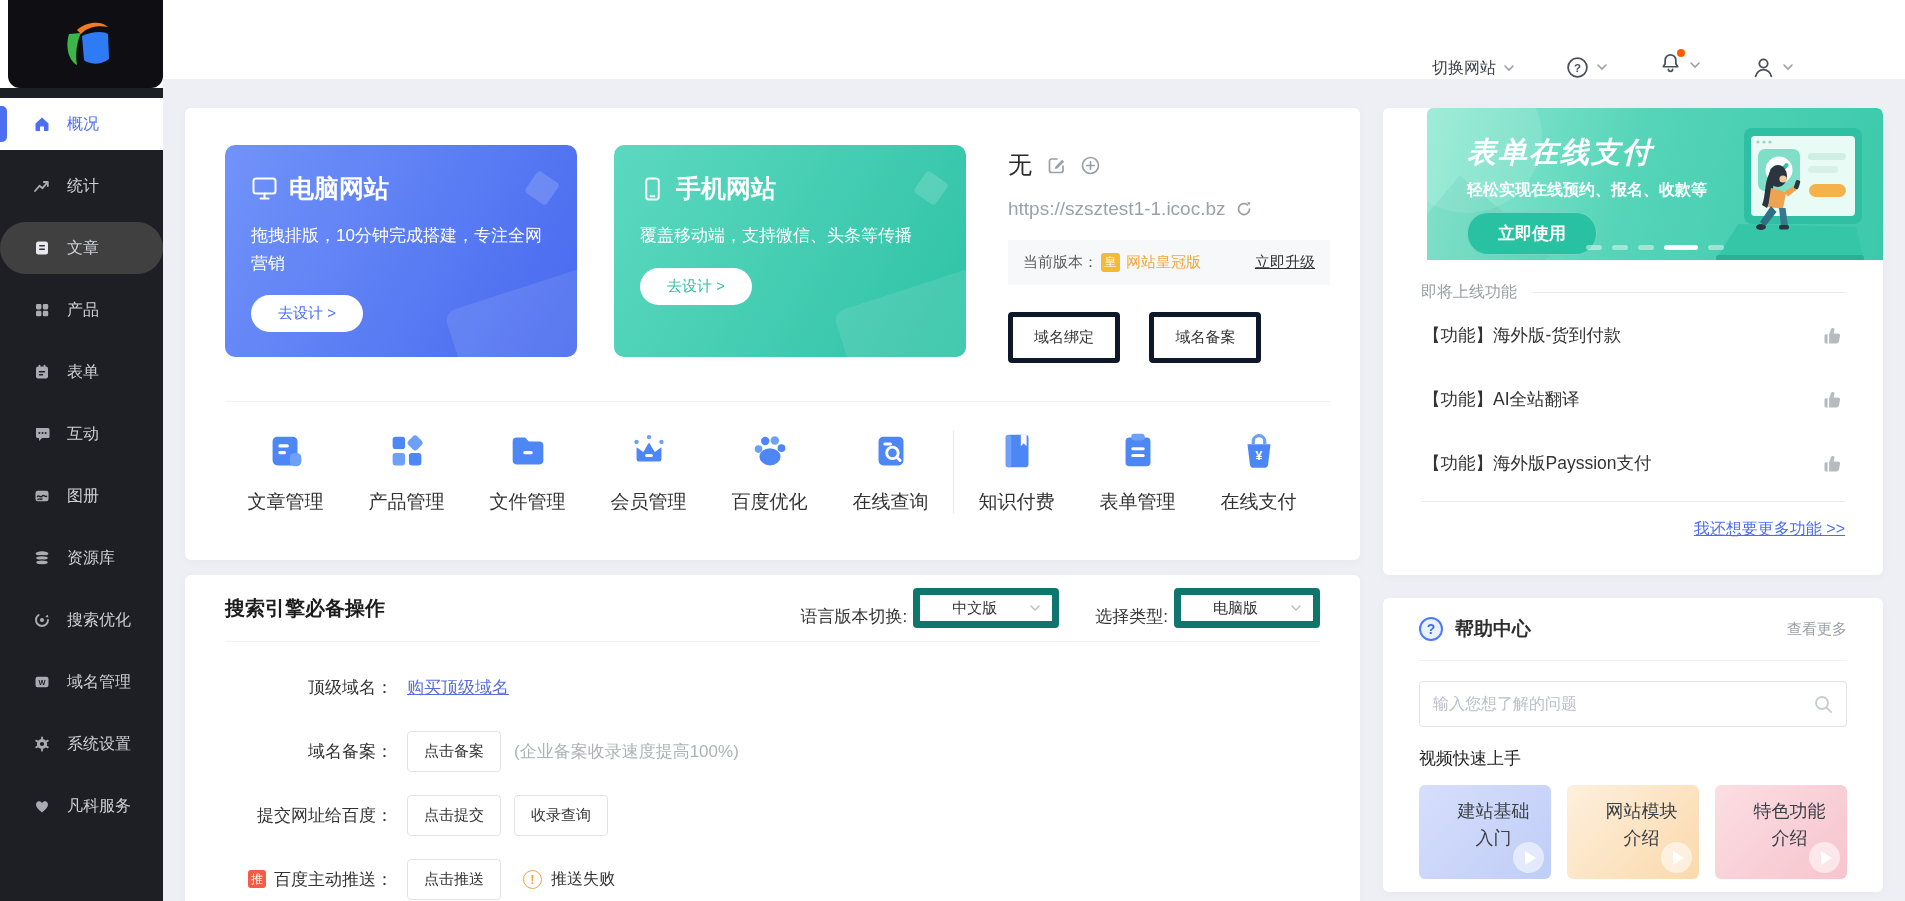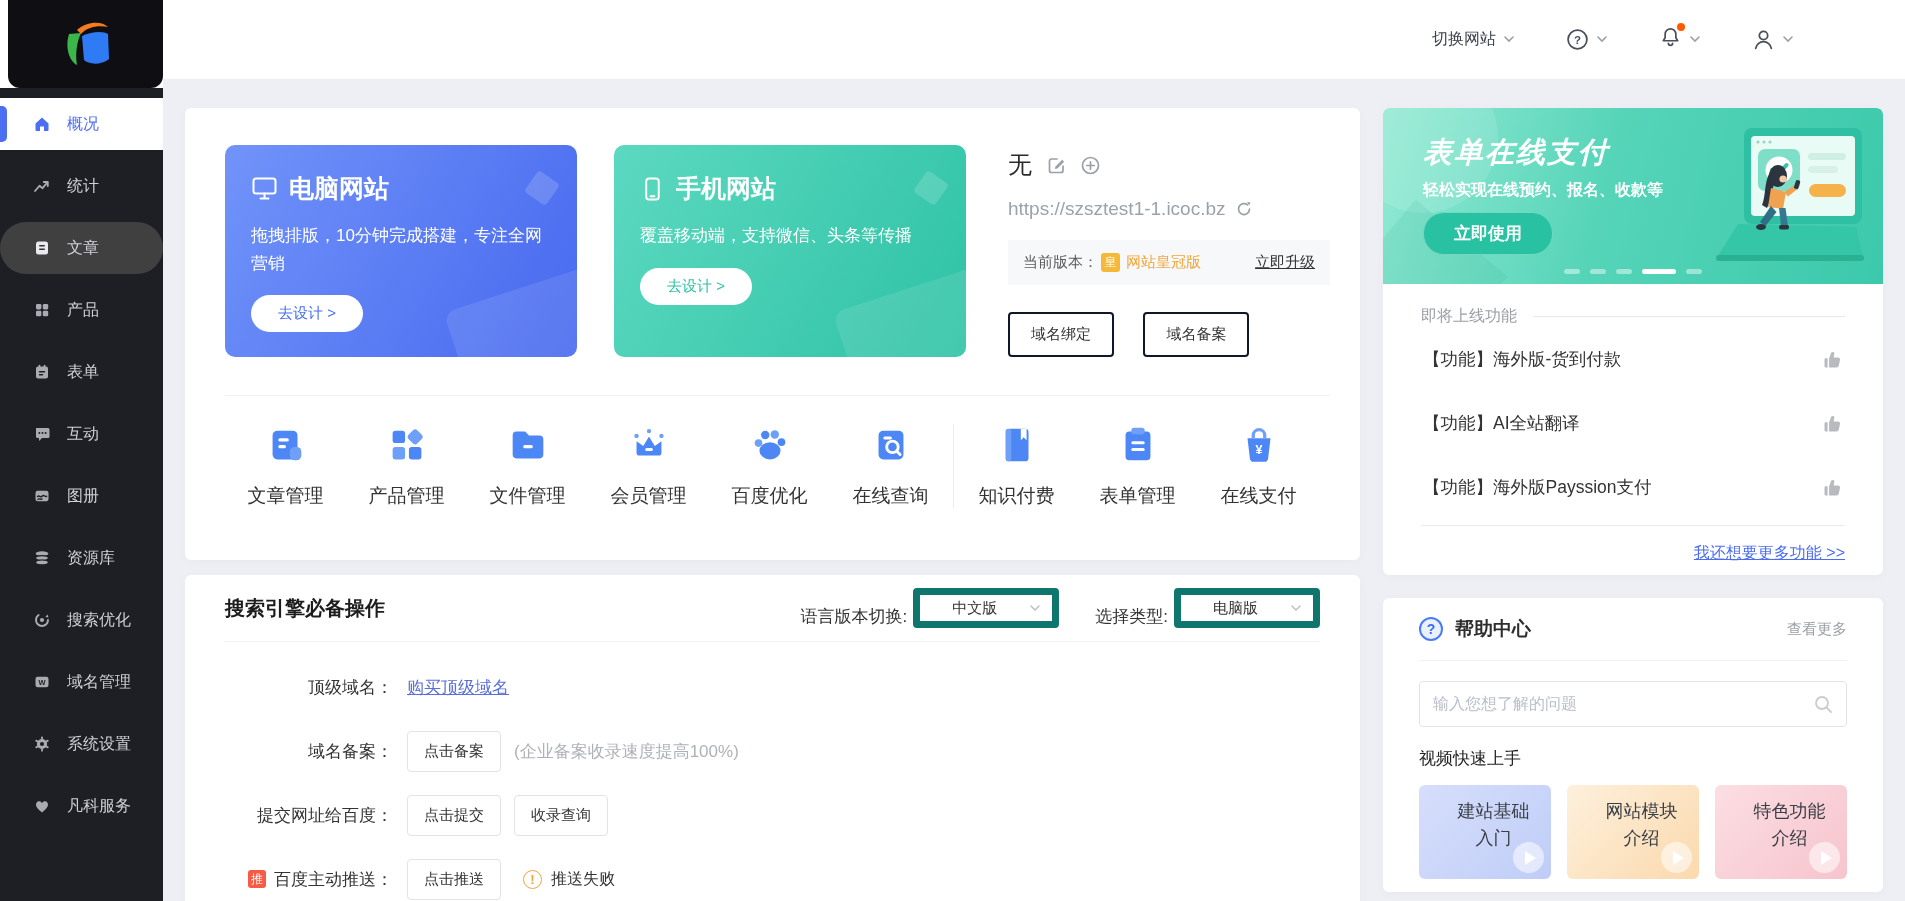--- a/index.html
+++ b/index.html
@@ -17,21 +17,21 @@
     padding-left:33px; font-size:16px; color:#cfd0d6; position:relative; cursor:pointer; }
   .nav-item:first-child { margin-top:5px; }
   .nav-item.hover { background:#404040;border-radius:26px; }
   .nav-item.active { background:#ffffff; color:#4e6ef2; }
   .nav-item.active::before { content:""; position:absolute; left:0; top:8px; width:7px; height:36px;
     background:#4e6ef2; border-radius:0 5px 5px 0; }
   .nico { width:18px; height:18px; flex:none; }
 
   
   .main-wrap { flex:1; display:flex; flex-direction:column; }
-  .topbar { height:79px; background:#fff; display:flex; align-items:center;
+  .topbar { height:79px; background:#fff; display:flex; align-items:flex-end;
     justify-content:flex-end; padding-right:112px; }
   .tb-item { display:flex; align-items:center; gap:8px; margin-left:52px; cursor:pointer;
     color:#3d424c; font-size:16px; position:relative; }
   .caret { width:10px; height:7px; }
   .bell-wrap { position:relative; }
   .bell-dot { position:absolute; top:-3px; right:-3px; width:8px; height:8px; border-radius:50%;
     background:#ff5a00; }
 
   
   .content { height:822px; background:#edeff4; display:flex; align-items:flex-start;
@@ -62,21 +62,21 @@
   .site-name { font-size:24px; color:#2b2b2b; }
   .mini-ic { width:19px; height:19px; cursor:pointer; }
   .url-row { margin-top:17px; display:flex; align-items:center; gap:9px; font-size:19px; color:#9aa3ad; }
   .version-box { margin-top:20px; background:#f7f8fa; padding:13px 15px; font-size:15px; color:#5d5d5d;
     display:flex; align-items:center; width:100%; }
   .crown-badge { width:19px; height:19px; background:#f6b837; color:#fff; border-radius:3px;
     font-size:12px; display:flex; align-items:center; justify-content:center; margin:0 6px 0 3px; flex:none; }
   .vname { color:#f0a73c; }
   .upgrade { margin-left:auto; color:#333; text-decoration:underline; cursor:pointer; }
   .domain-btns { margin-top:27px; }
-  .dbtn { padding:11px 21px; border:2px solid #0f172a; background:#fff; color:#333; font-size:15px;
+  .dbtn { padding:11px 21px; border:5px solid #0f172a; background:#fff; color:#333; font-size:15px;
     border-radius:4px; margin-right:25px; cursor:pointer; }
 
   .hr { height:1px; background:#f1f1f4; }
   .hr-ov { margin-top:38px; }
 
   .shortcuts { display:flex; align-items:center; padding-top:26px; }
   .sc-item { width:121px; display:flex; flex-direction:column; align-items:center; gap:15px;
     font-size:19px; color:#333; cursor:pointer; }
   .sc-item svg { width:46px; height:46px; }
   .sc-vdiv { width:1px; height:84px; background:#ececef; margin:0 2px; }
@@ -102,22 +102,22 @@
     background:#fff; color:#333; font-size:15px; border-radius:4px; margin-right:13px; cursor:pointer; }
   .flink { color:#5a6fd8; text-decoration:underline; font-size:17px; cursor:pointer; }
   .fnote { color:#aeb2b8; font-size:17px; }
   .fstatus { display:flex; align-items:center; gap:9px; margin-left:9px; font-size:16px; color:#333; }
   .warn-ic { width:19px; height:19px; border:1.5px solid #f5a33b; border-radius:50%; color:#f5a33b;
     font-size:13px; font-weight:bold; display:flex; align-items:center; justify-content:center; }
 
   
   .right-col { width:500px; flex:none; margin-left:23px; }
   .promo-card { height:467px; overflow:hidden; }
-  .banner { position:relative; height:176px; border-radius:6px 6px 0 0;
-    background:linear-gradient(105deg,#93ead4 0%,#55d4b8 45%,#3cc9ab 100%); overflow:hidden; }
+  .banner { position:relative; height:152px; border-radius:6px 6px 0 0;
+    background:linear-gradient(105deg,#93ead4 0%,#55d4b8 45%,#3cc9ab 100%); overflow:hidden;margin-left:44px; }
   .banner::before { content:""; position:absolute; left:-35px; top:-45px; width:150px; height:150px;
     border-radius:50%; background:rgba(255,255,255,.12); }
   .banner::after { content:""; position:absolute; left:-20px; bottom:-60px; width:120px; height:120px;
     background:rgba(30,160,130,.10); transform:rotate(40deg); }
   .b-title { position:absolute; left:40px; top:25px; font-size:29px; font-weight:800; font-style:italic;
     color:#fff; letter-spacing:2px; z-index:2; }
   .b-sub { position:absolute; left:40px; top:72px; font-size:16px; color:#fff; z-index:2;font-weight:bold; }
   .b-btn { position:absolute; left:40px; top:104px; background:#28c2a2; color:#fff; border:none;
     border-radius:21px; padding:10px 31px; font-size:17px; font-weight:600; cursor:pointer; z-index:3;
     box-shadow:inset 0 0 0 1px rgba(255,255,255,.35); }

